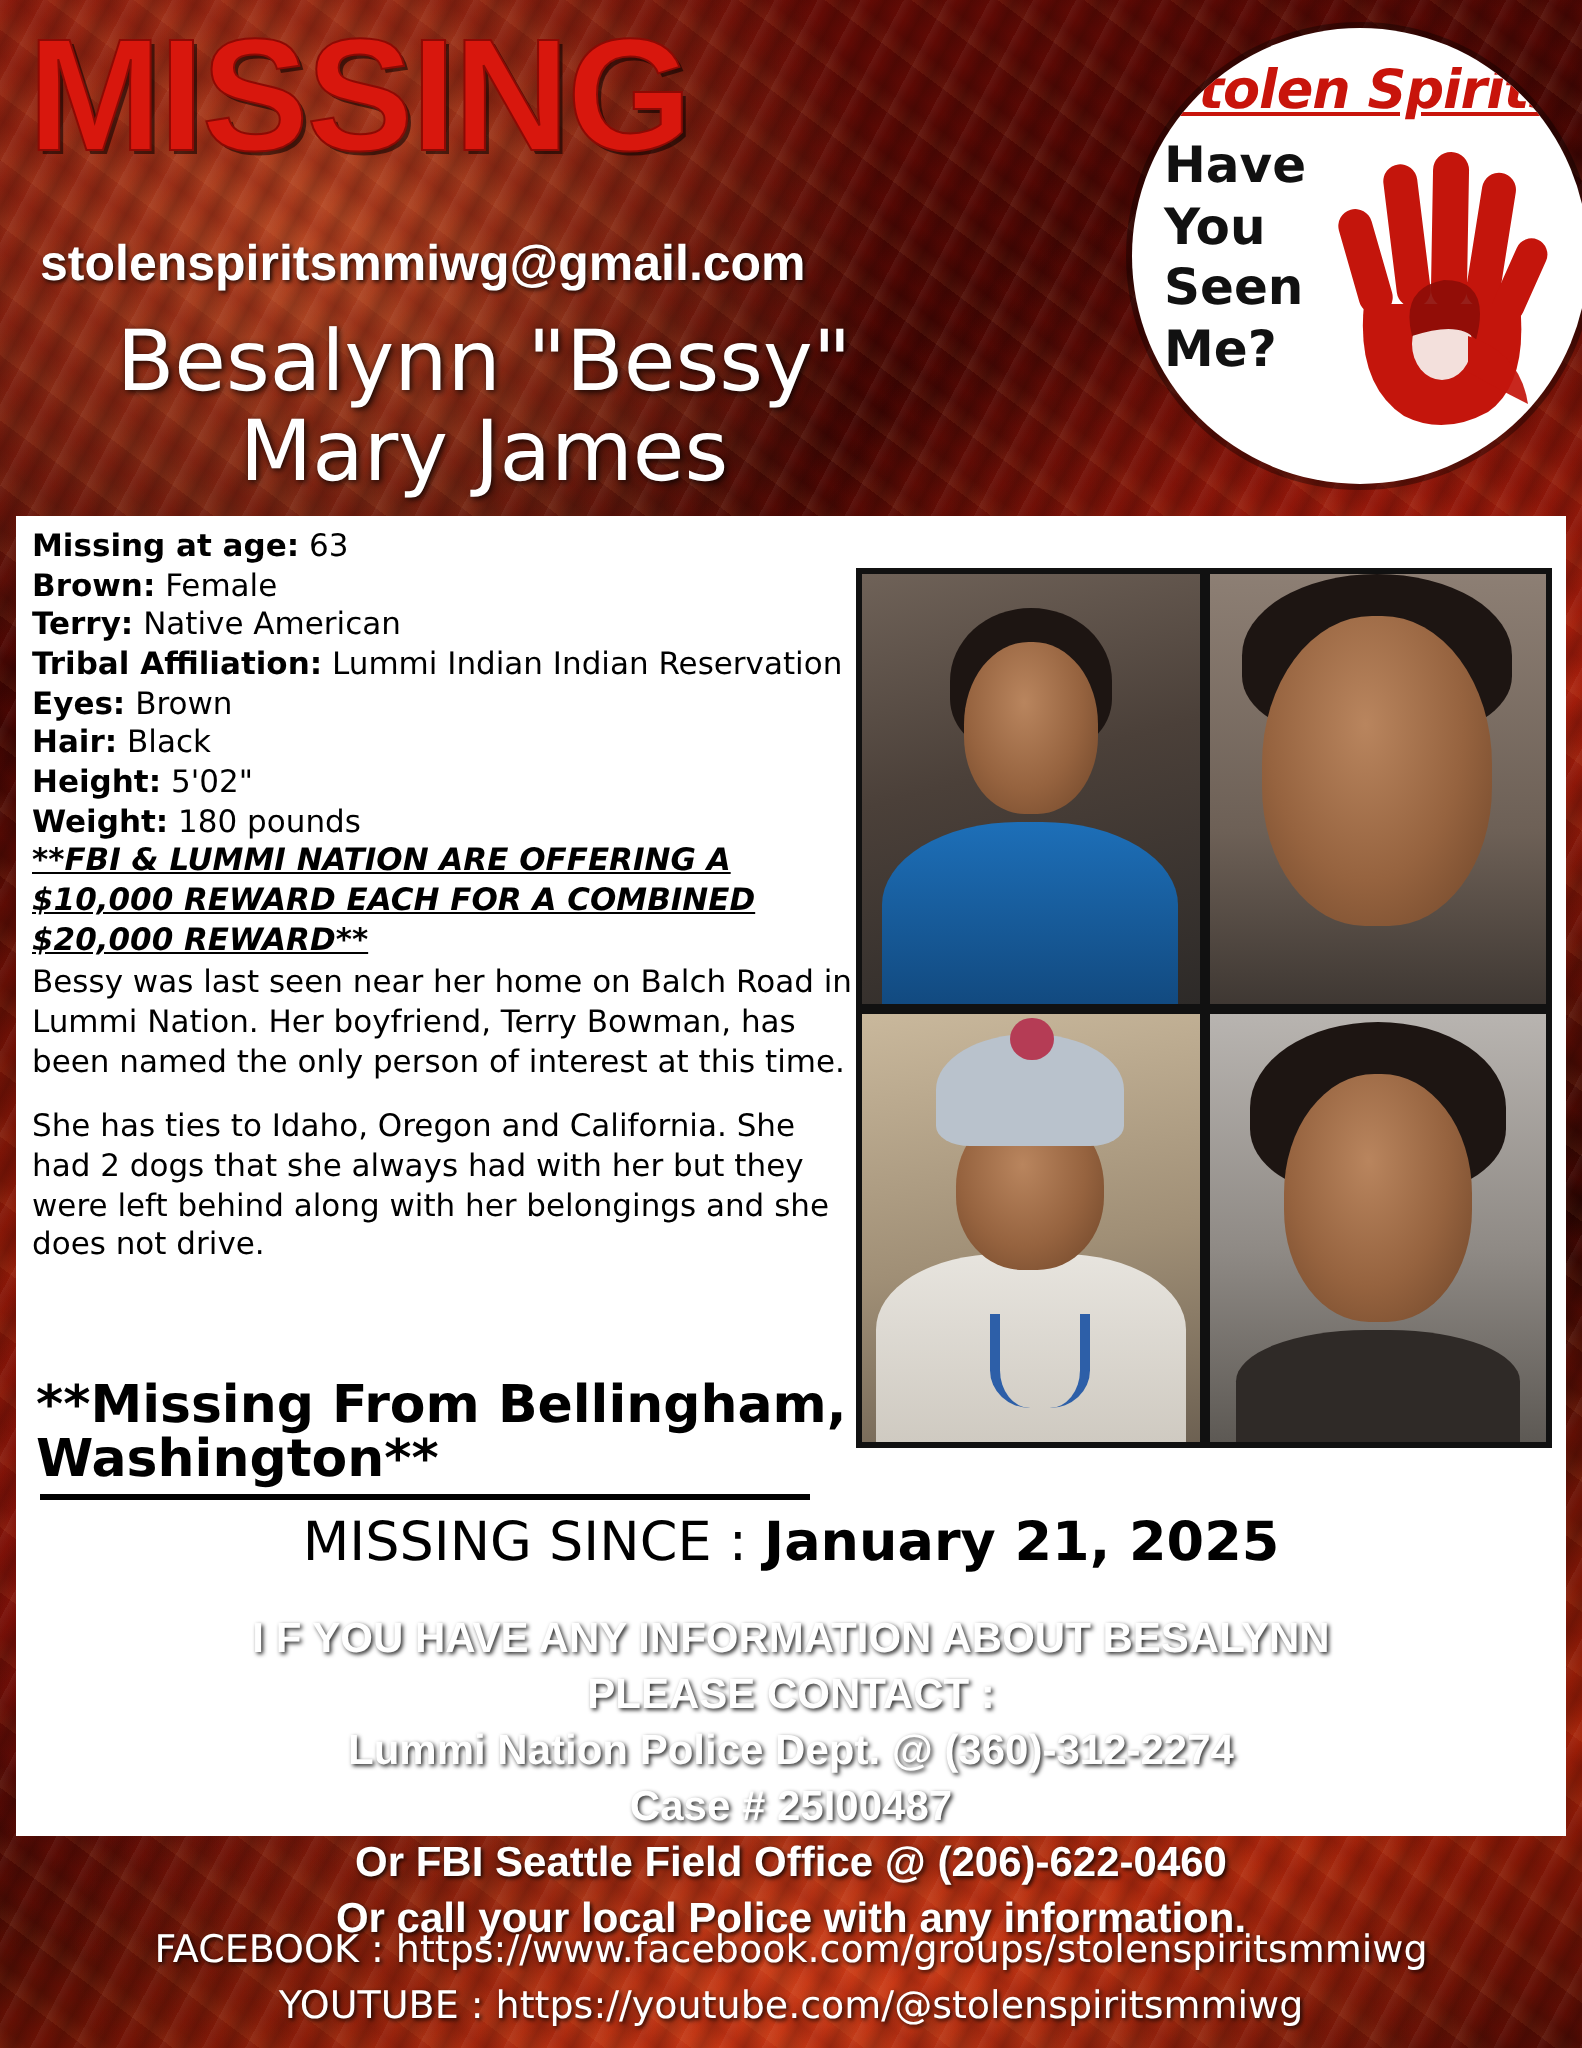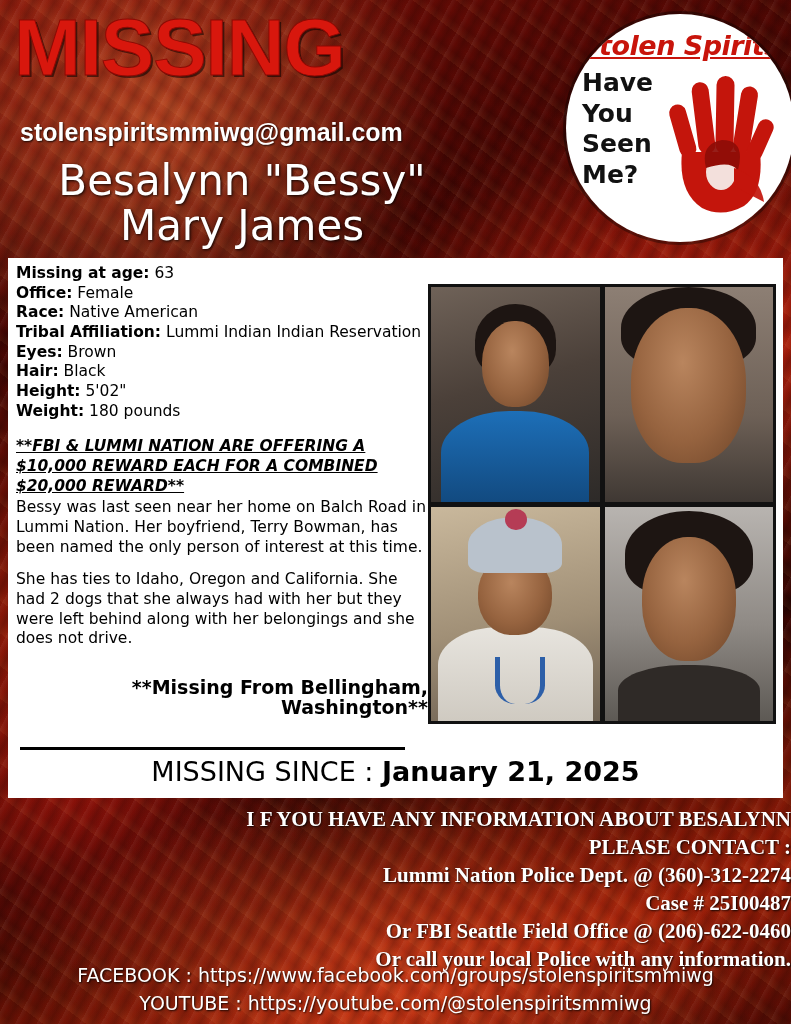--- a/index.html
+++ b/index.html
@@ -120,51 +120,51 @@
     width: 112px;
     height: 156px;
   }
 
   
   .body-card {
     position: absolute;
     left: 8px;
     top: 258px;
     width: 775px;
-    height: 540px;
+    height: 660px;
     background: #ffffff;
   }
   .details {
     position: absolute;
     left: 8px;
     top: 6px;
     width: 412px;
     font-size: 15.5px;
     line-height: 1.27;
     color: #000;
     font-family: "DejaVu Sans", sans-serif;
   }
   .details b { font-weight: bold; }
   .reward {
     font-weight: bold;
     font-style: italic;
     text-decoration: underline;
     display: block;
-    margin-top: 16px;
+    margin-top: 0;
   }
   .para { margin-top: 2px; }
   .gap { height: 13px; }
 
   .missing-from {
     position: absolute;
     left: 10px;
-    top: 420px;
+    top: 432px;
     width: 410px;
-    text-align: right;
-    font-size: 19px;
+    text-align: left;
+    font-size: 26px;
     font-weight: bold;
     line-height: 1.05;
     color: #000;
     font-family: "DejaVu Sans", sans-serif;
   }
   .rule {
     position: absolute;
     left: 12px;
     top: 489px;
     width: 385px;
@@ -252,27 +252,27 @@
     position: absolute; left: 8%; bottom: 0; width: 84%; height: 26%;
     background: #2f2a27; border-radius: 46% 46% 0 0;
   }
 
   
   .contact {
     position: absolute;
     left: 0;
     top: 806px;
     width: 791px;
-    text-align: right;
+    text-align: center;
     color: #ffffff;
     font-weight: bold;
     font-size: 21px;
     line-height: 1.33;
     text-shadow: 1px 1px 2px rgba(0,0,0,0.85);
-    font-family: Liberation Serif, serif;
+    font-family: Liberation Sans, sans-serif;
   }
   .links {
     position: absolute;
     left: 0;
     top: 962px;
     width: 791px;
     text-align: center;
     color: #ffffff;
     font-size: 19px;
     line-height: 1.45;
@@ -320,25 +320,25 @@
   </div>
 
   <div class="body-card">
 
     <div class="details">
       <div>
         <b>Missing at age:</b>
         <span>63</span>
       </div>
       <div>
-        <b>Office:</b>
+        <b>Brown:</b>
         <span>Female</span>
       </div>
       <div>
-        <b>Race:</b>
+        <b>Terry:</b>
         <span>Native American</span>
       </div>
       <div>
         <b>Tribal Affiliation:</b>
         <span>Lummi Indian Indian Reservation</span>
       </div>
       <div>
         <b>Eyes:</b>
         <span>Brown</span>
       </div>

